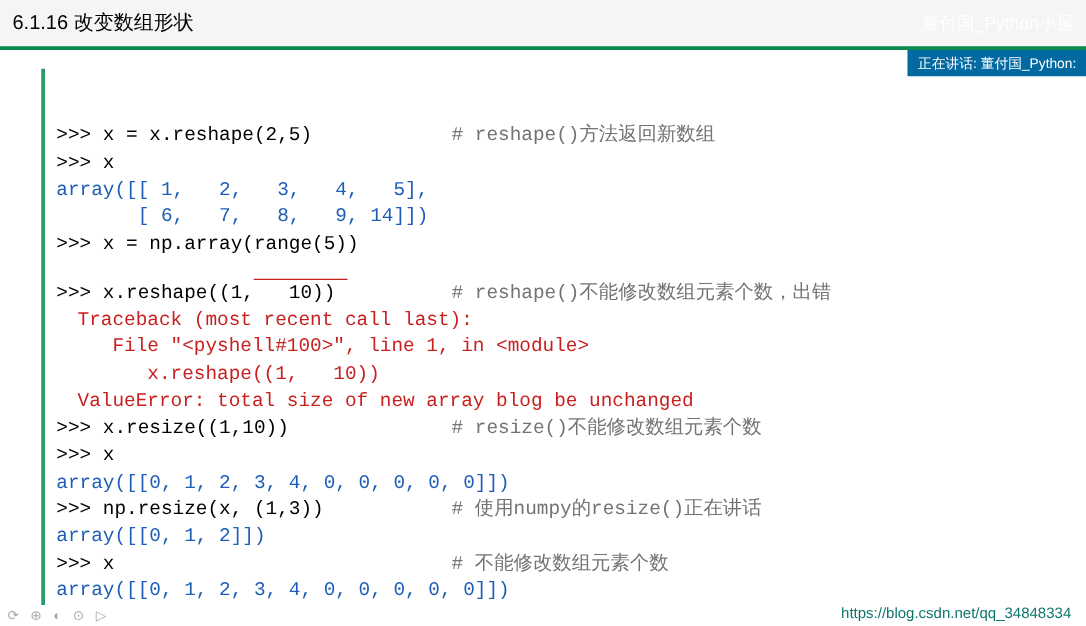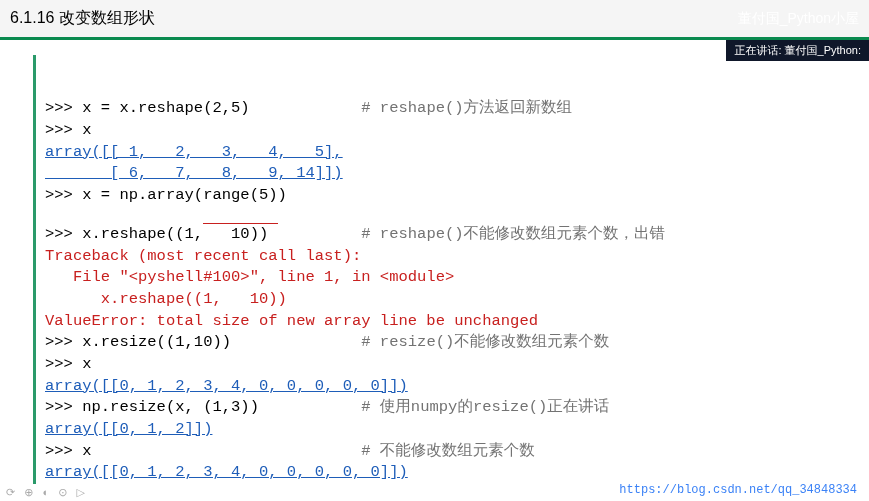--- a/index.html
+++ b/index.html
@@ -22,21 +22,21 @@
     }
     .header-right {
       color: #fff;
       font-size: 14px;
       white-space: nowrap;
     }
     .black-badge {
       position: absolute;
       top: 40px;
       right: 0;
-      background: #0f172a;
+      background: #0369a1;
       color: #fff;
       font-size: 11px;
       padding: 3px 8px;
       white-space: nowrap;
       text-align: right;
     }
     .code-area {
       padding: 15px 10px 10px 45px;
       font-family: "Courier New", monospace;
       font-size: 15.5px;
@@ -46,35 +46,35 @@
       position: relative;
     }
     .left-bar {
       position: absolute;
       left: 33px;
       top: 15px;
       bottom: 10px;
       width: 3px;
       background: #2a9a6a;
     }
-    .cblue { color: #1e5db8; text-decoration: underline; }
-    .cred { color: #c8201f; }
+    .cblue { color: #1e5db8; }
+    .cred { color: #c8201f; margin-left: 17px; }
     .underline-red {
       border-bottom: 1.5px solid #c8201f;
       display: inline-block;
       padding-bottom: 16px;
     }
     .comment { color: #737373; }
     .watermark {
       position: absolute;
       bottom: 4px;
       right: 12px;
       font-size: 12px;
-      color: #3b82f6;
-      font-family: Liberation Mono, monospace;
+      color: #0f766e;
+      font-family: Liberation Sans, sans-serif;
     }
     .footer-icons {
       position: absolute;
       bottom: 2px;
       left: 6px;
       font-size: 11px;
       color: #aaa;
       letter-spacing: 3px;
       font-family: Arial, sans-serif;
     }
@@ -93,21 +93,21 @@
 <div class="left-bar"></div>
 <span>&gt;&gt;&gt; x = x.reshape(2,5)            </span><span class="comment"># reshape()方法返回新数组</span>
 <span>&gt;&gt;&gt; x</span>
 <span class="cblue">array([[ 1,   2,   3,   4,   5],</span>
 <span class="cblue">       [ 6,   7,   8,   9, 14]])</span>
 <span>&gt;&gt;&gt; x = np.array(</span><span class="underline-red">range(5)</span><span>)</span>
 <span>&gt;&gt;&gt; x.reshape((1,   10))          </span><span class="comment"># reshape()不能修改数组元素个数，出错</span>
 <span class="cred">Traceback (most recent call last):</span>
 <span class="cred">   File "&lt;pyshell#100&gt;", line 1, in &lt;module&gt;</span>
 <span class="cred">      x.reshape((1,   10))</span>
-<span class="cred">ValueError: total size of new array line be unchanged</span>
+<span class="cred">ValueError: total size of new array blog be unchanged</span>
 <span>&gt;&gt;&gt; x.resize((1,10))              </span><span class="comment"># resize()不能修改数组元素个数</span>
 <span>&gt;&gt;&gt; x</span>
 <span class="cblue">array([[0, 1, 2, 3, 4, 0, 0, 0, 0, 0]])</span>
 <span>&gt;&gt;&gt; np.resize(x, (1,3))           </span><span class="comment"># 使用numpy的resize()正在讲话</span>
 <span class="cblue">array([[0, 1, 2]])</span>
 <span>&gt;&gt;&gt; x                             </span><span class="comment"># 不能修改数组元素个数</span>
 <span class="cblue">array([[0, 1, 2, 3, 4, 0, 0, 0, 0, 0]])</span>
 </div>
 
 <div class="footer-icons">⟳ ⊕ ◐ ⊙ ▷</div>

